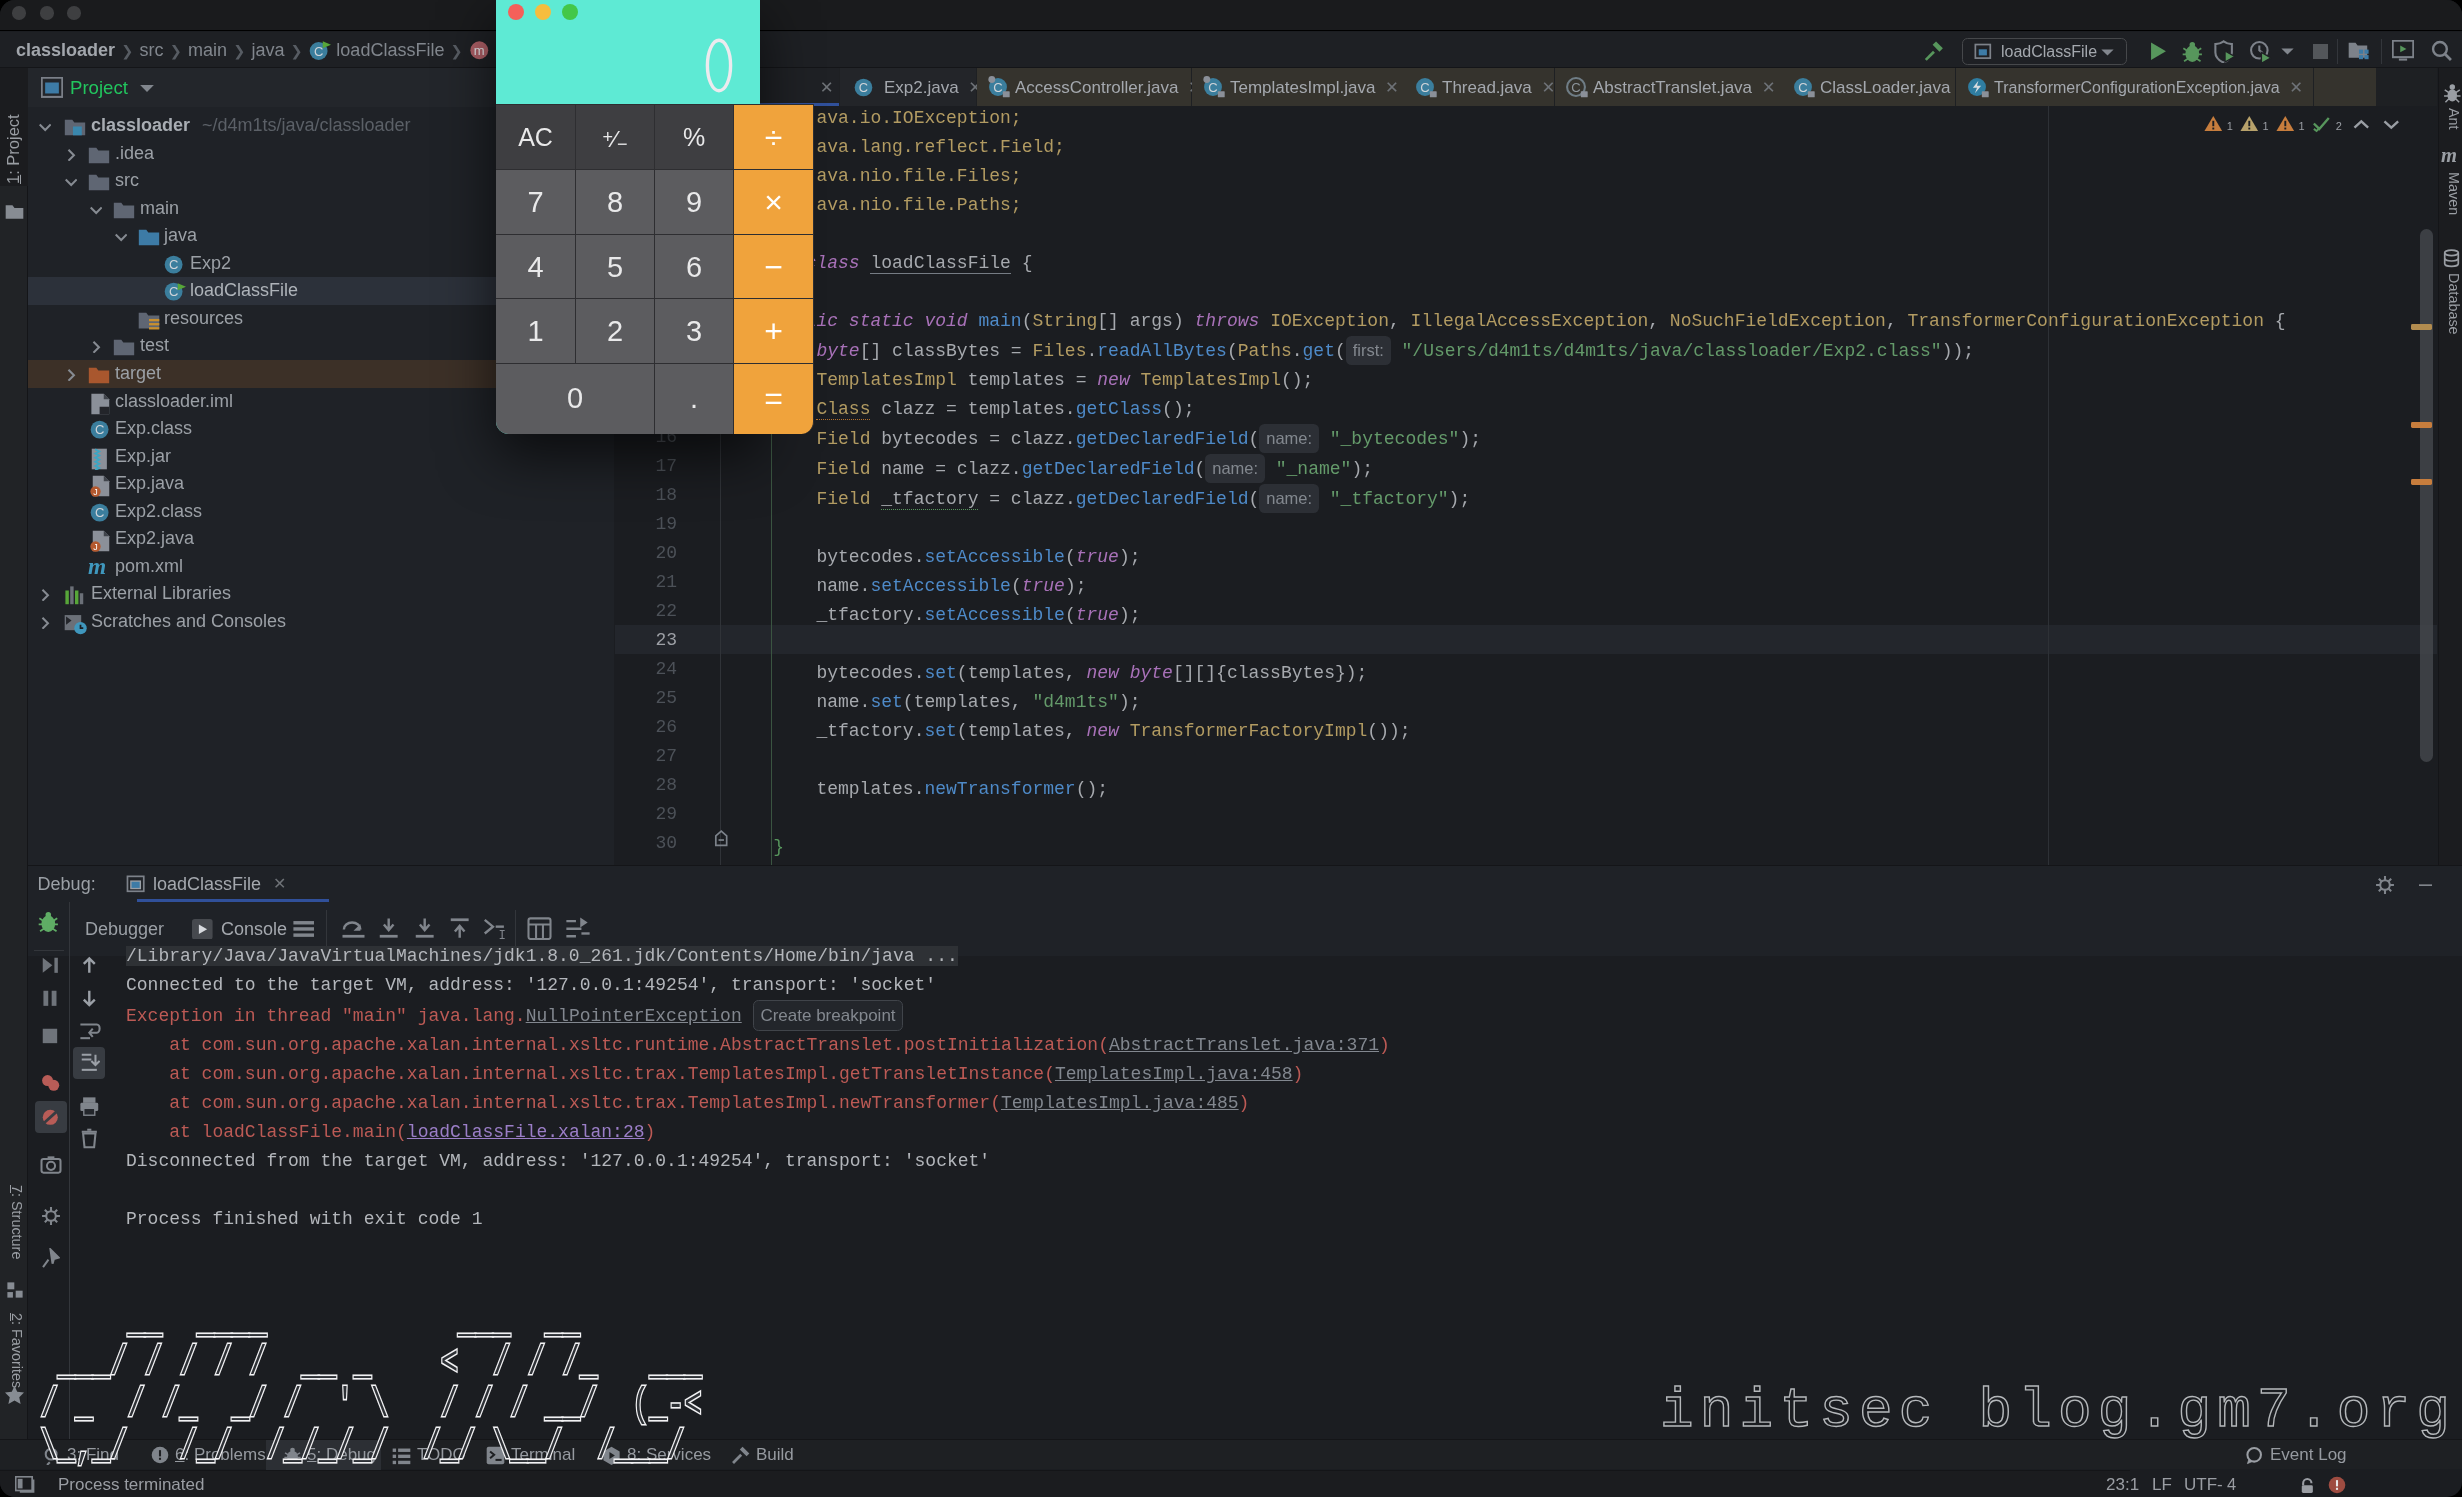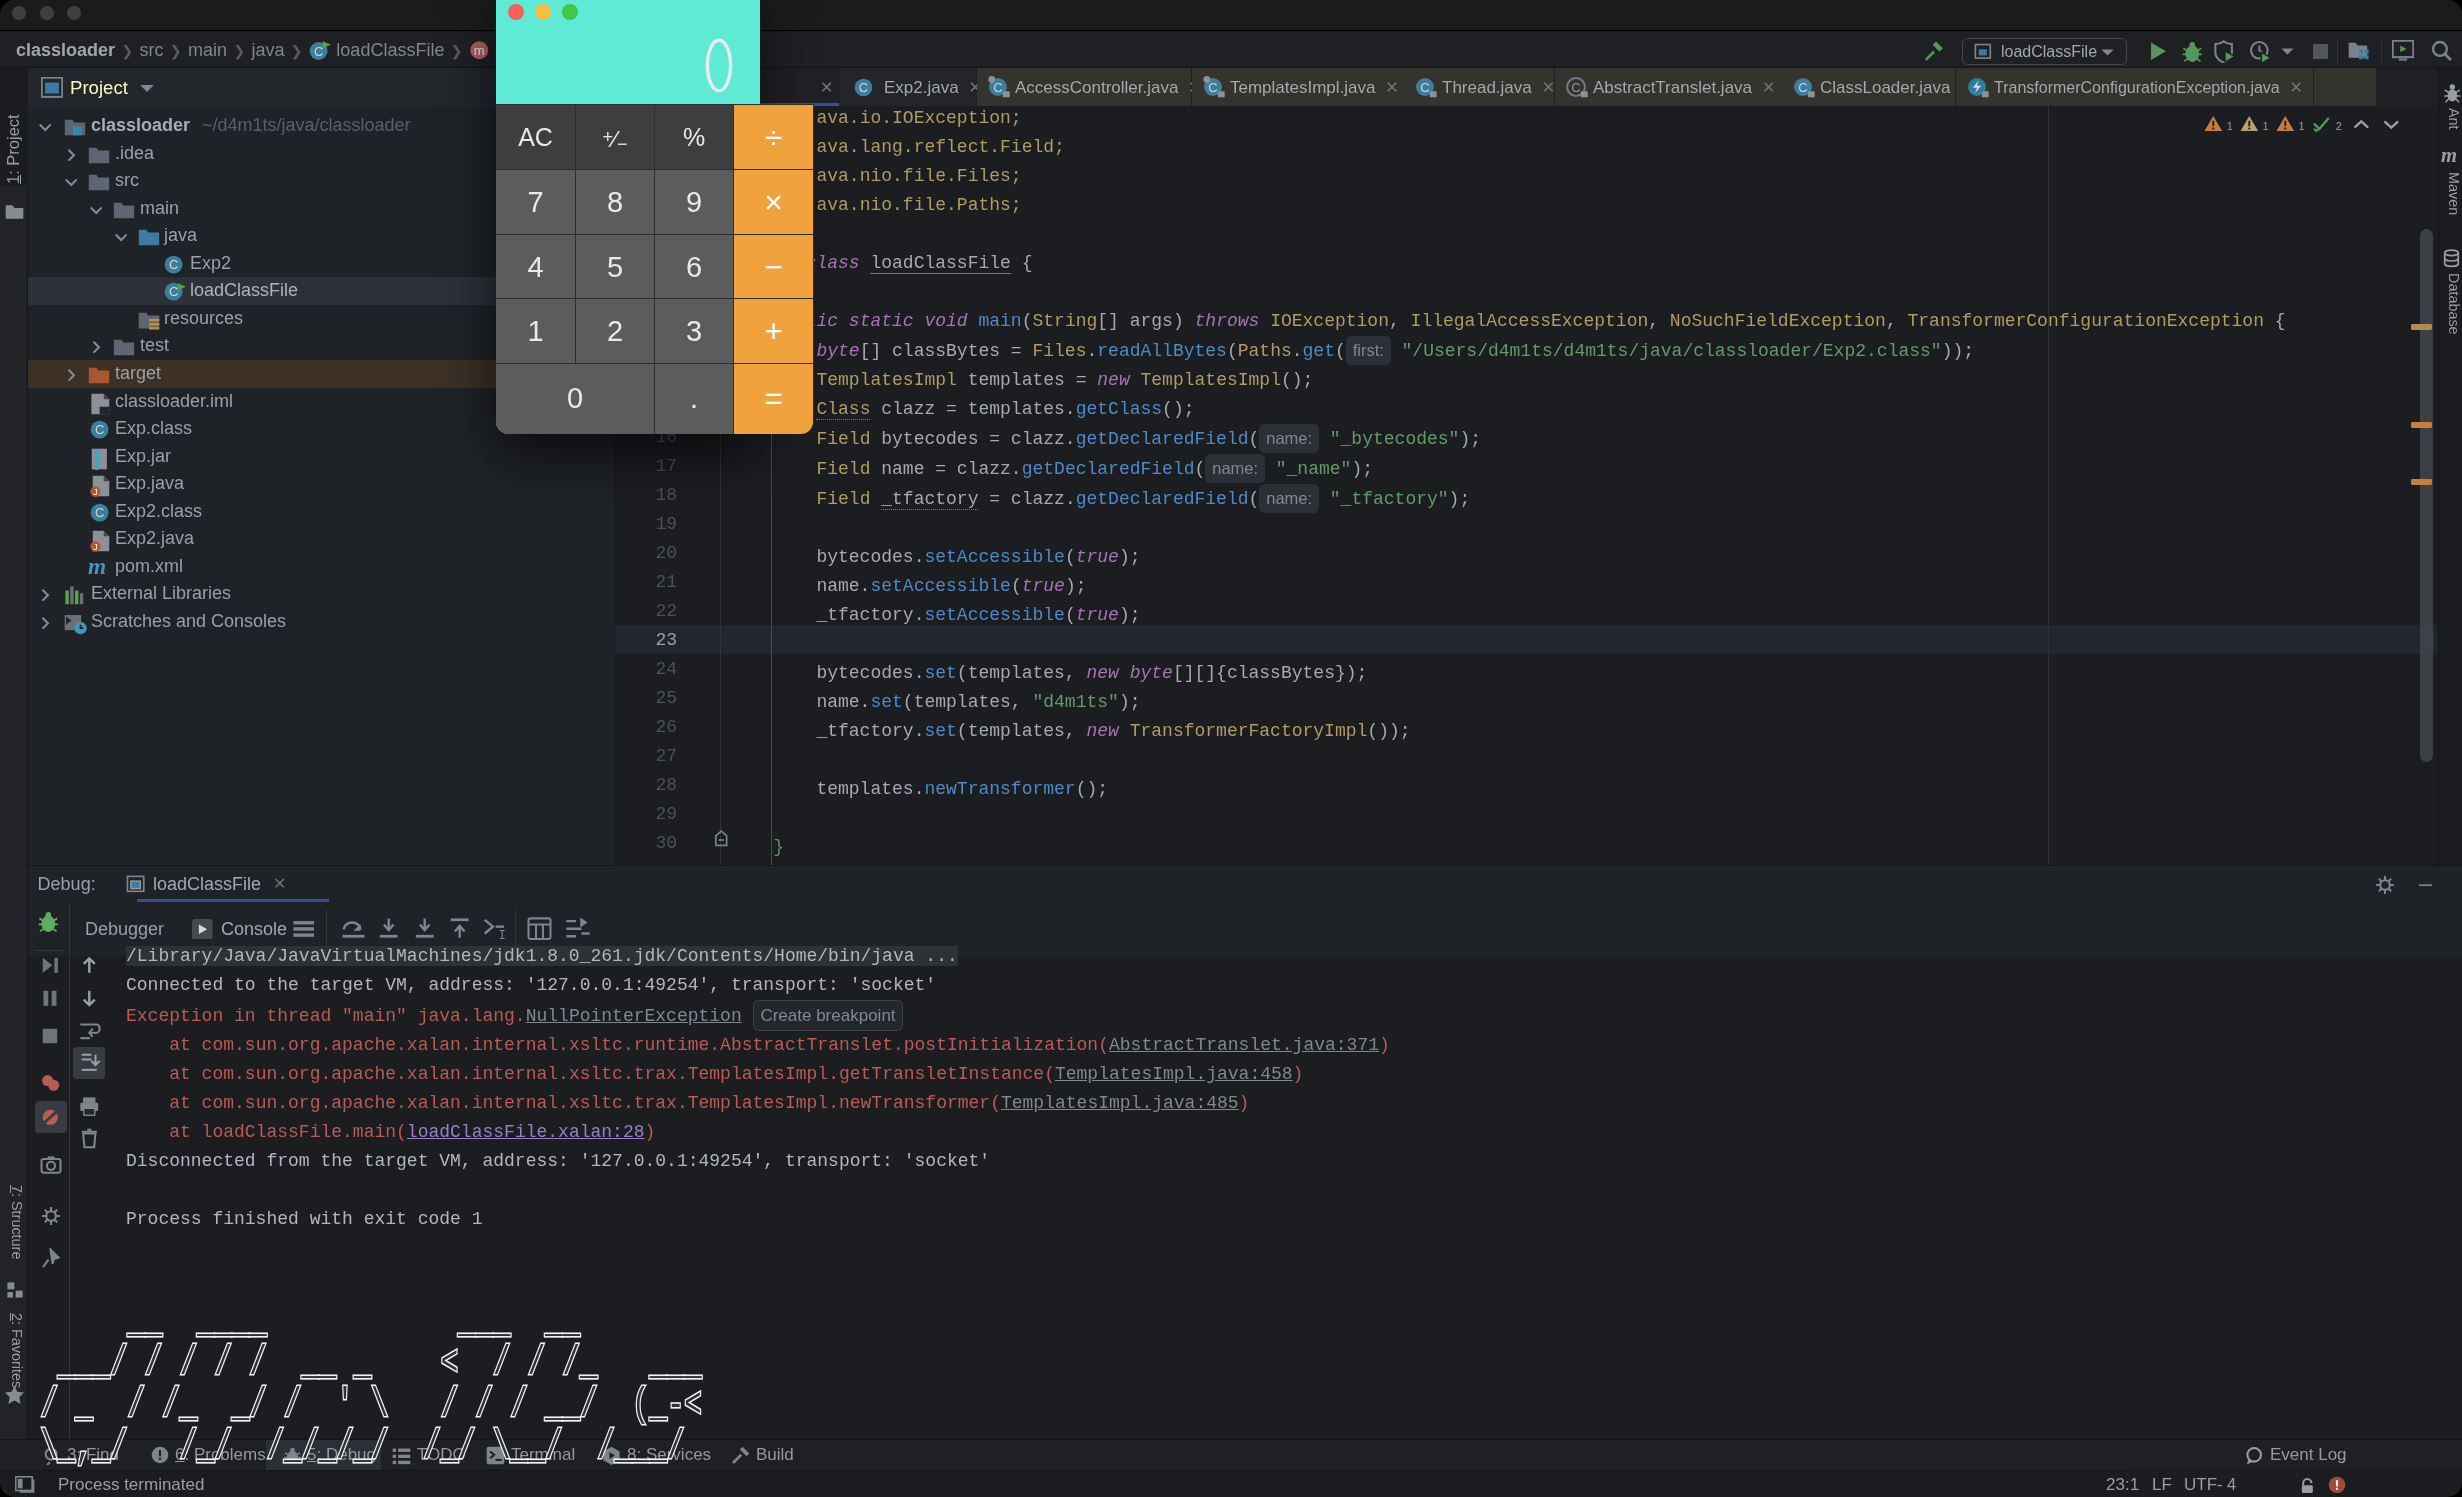--- a/index.html
+++ b/index.html
@@ -169,21 +169,21 @@
         <path d="M14 1 l4 9 10 1 -7 7 2 10 -9-5 -9 5 2-10 -7-7 10-1 z" fill="#878c93"></path>
       </svg>
   </div>
 
   <div class="projpanel">
     <div class="projhead">
       <svg class="abs" style="left:13px;top:9px" width="22" height="20.6" viewBox="0 0 32 30">
           <rect x="1" y="1" width="30" height="28" fill="none" stroke="#7b8089" stroke-width="3"></rect>
           <rect x="6" y="8" width="20" height="16" fill="#3d7ba6"></rect>
         </svg>
-      <div class="abs" style="left:42px;top:0;height:39px;line-height:39px;color:#fef9c3;font-size:18.6px">Project</div>
+      <div class="abs" style="left:42px;top:0;height:39px;line-height:39px;color:#22c55e;font-size:18.6px">Project</div>
       <svg class="abs" style="left:110px;top:15px" width="18" height="11" viewBox="0 0 26 16">
           <path d="M3 3 l10 10 10-10 z" fill="#81868d"></path>
         </svg>
     </div>
     <div class="tree" id="tree">
       <div class="trow" style="top:4.1px">
           <svg class="chev" style="left:9px" width="16.5" height="16.5" viewBox="0 0 20 20">
             <path d="M4 8 l8 8 8-8" stroke="#868b92" stroke-width="3" fill="none"></path>
           </svg>
           <svg class="ic" style="left:36px" width="22" height="19" viewBox="0 0 32 28">
@@ -746,20 +746,21 @@
 
   <pre class="art a1">      __  ____           ___  __
   ___/ / / / /  __ _    &lt;  / / /_   ___
  / _  / /_  _/ /  ' \   / / / __/  (_-&lt;
  \_,_/   /_/  /_/_/_/  /_/ \__/  /___/</pre>
   <pre class="art a2">      __  ____           ___  __
   ___/ / / / /  __ _    &lt;  / / /_   ___
  / _  / /_  _/ /  ' \   / / / __/  (_-&lt;
  \_,_/   /_/  /_/_/_/  /_/ \__/  /___/</pre>
 
+  <div class="wm">initsec blog.gm7.org</div>
 
   <div class="calc" id="calc">
     <div class="lights">
       <div class="clight" style="left:0;background:#f4605a"></div>
       <div class="clight" style="left:27px;background:#f6bd3e"></div>
       <div class="clight" style="left:54px;background:#43c748"></div>
     </div>
     <svg class="cdisp" style="right:26px;top:38px" width="30" height="55" viewBox="0 0 44 80">
         <ellipse cx="22" cy="40" rx="17" ry="37" fill="none" stroke="#eceaee" stroke-width="5"></ellipse>
       </svg>

